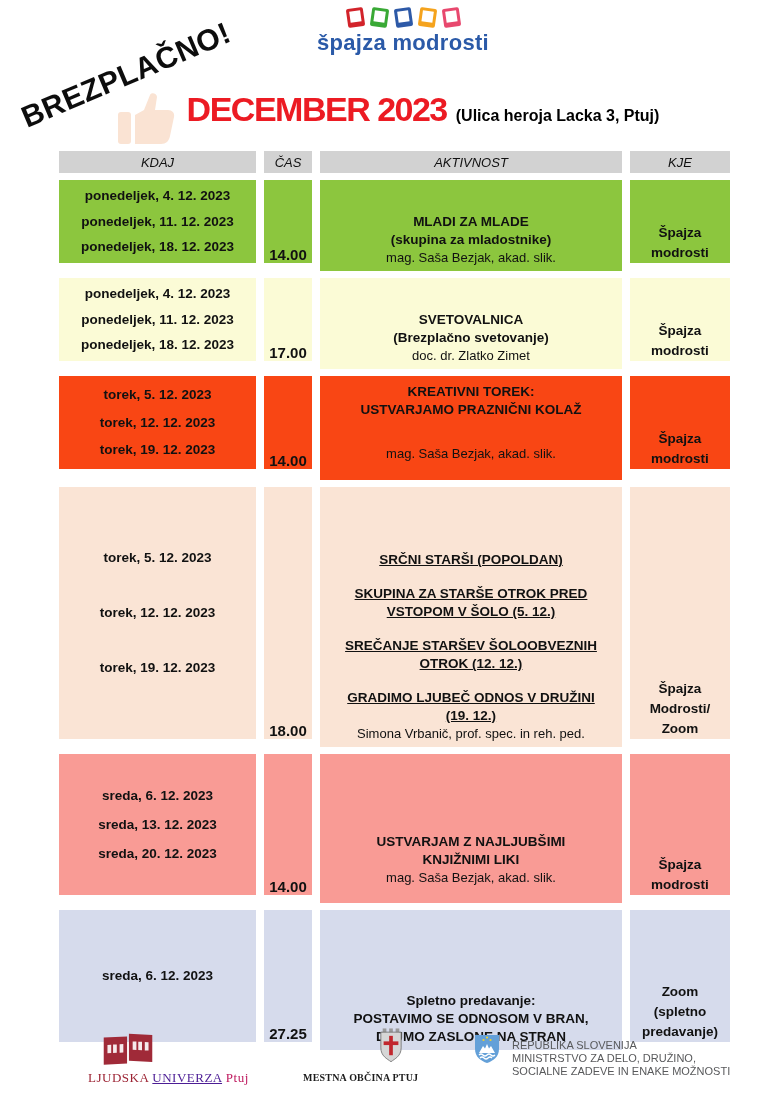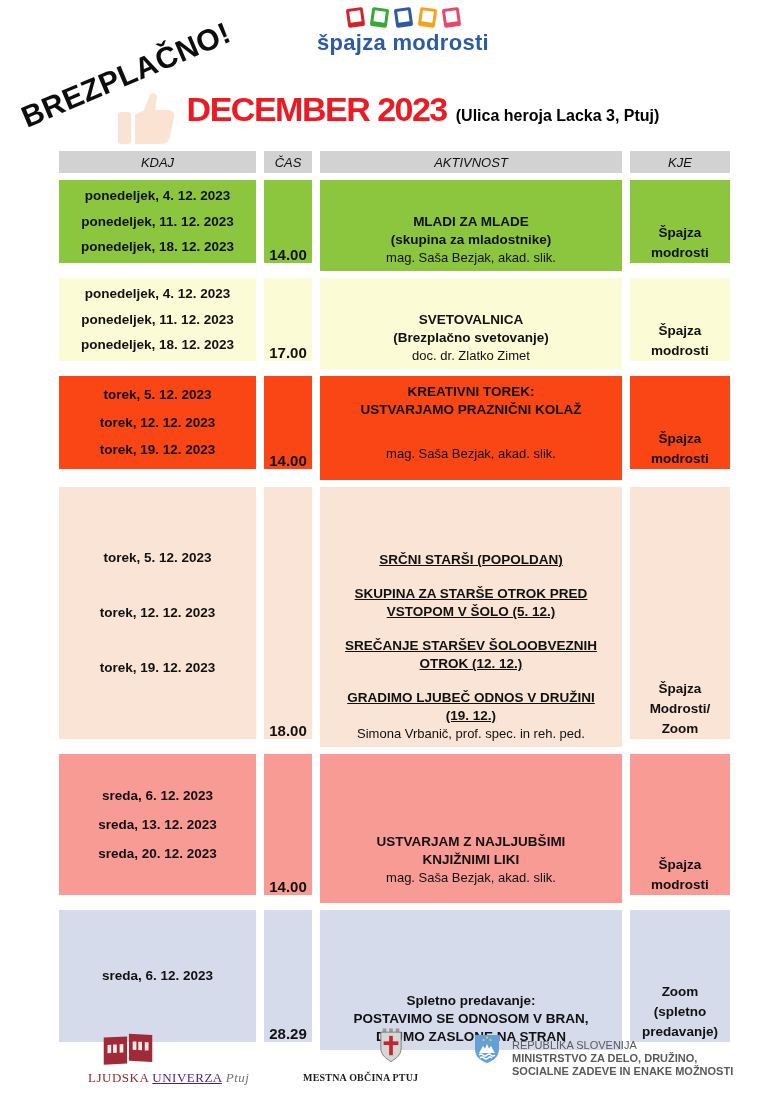--- a/index.html
+++ b/index.html
@@ -53,28 +53,28 @@
   .lift{position:relative;top:-12px;}
   .kje{font-weight:bold;font-size:13.5px;line-height:20px;white-space:pre-line;}
 
   
   .footer{position:absolute;left:0;top:1026px;width:100%;height:74px;}
   .lu{position:absolute;left:88px;top:4px;width:170px;font-family:"Liberation Serif",serif;}
   .lu-icon{display:block;margin-left:12px;}
   .lu-text{font-size:13px;letter-spacing:0.5px;margin-top:2px;white-space:nowrap;}
   .lu-p1{color:#9c2333;}
   .lu-p2{color:#4c1d95;text-decoration:underline;}
-  .lu-p3{color:#737373;font-style:italic;margin-top:37px;}
+  .lu-p3{color:#be185d;margin-top:37px;}
   .mo{position:absolute;left:303px;top:2px;width:100px;text-align:right;font-family:"Liberation Serif",serif;}
   .mo-text{font-size:10px;font-weight:bold;letter-spacing:0.2px;color:#1c1c1c;margin-top:4px;white-space:nowrap;}
   .ministry{position:absolute;left:474px;top:6px;display:flex;gap:12px;}
   .min-icon{margin-top:2px;}
   .min-text{margin-top:7px;color:#58595b;font-size:11px;line-height:13px;}
   .min-l1{font-weight:normal;}
-  .min-l2,.min-l3{font-weight:bold;}
+  .min-l2,.min-l3{font-weight:normal;}
 </style>
 </head>
 <body>
 
 <div class="brezplacno">BREZPLAČNO!</div>
 
 <div class="thumb">
   <svg width="64" height="60" viewBox="0 0 64 60">
     <rect x="6" y="24" width="13" height="32" rx="3" fill="#fae3d3"></rect>
     <path d="M23 56 V27 l9-5 6-15 c1-3 7-2 7 2 l-2 13 h13 c4 0 7 3 6 7 l-4 19 c-1 5-4 8-9 8 z" fill="#fae3d3"></path>
@@ -191,21 +191,21 @@
       </div>
     </div>
     <div class="cell h141 kje">Špajza
 modrosti</div>
   </div>
 
   <div class="trow" style="--bg: #d6dbec;">
     <div class="cell h132 dates">
       <div>sreda, 6. 12. 2023</div>
     </div>
-    <div class="cell h132 time">28.29</div>
+    <div class="cell h132 time">27.25</div>
     <div class="cell h132 activity">
       <div class="act-b">Spletno predavanje:
 POSTAVIMO SE ODNOSOM V BRAN,
 DAJMO ZASLONE NA STRAN</div>
     </div>
     <div class="cell h132 kje">Zoom
 (spletno
 predavanje)</div>
   </div>
 

